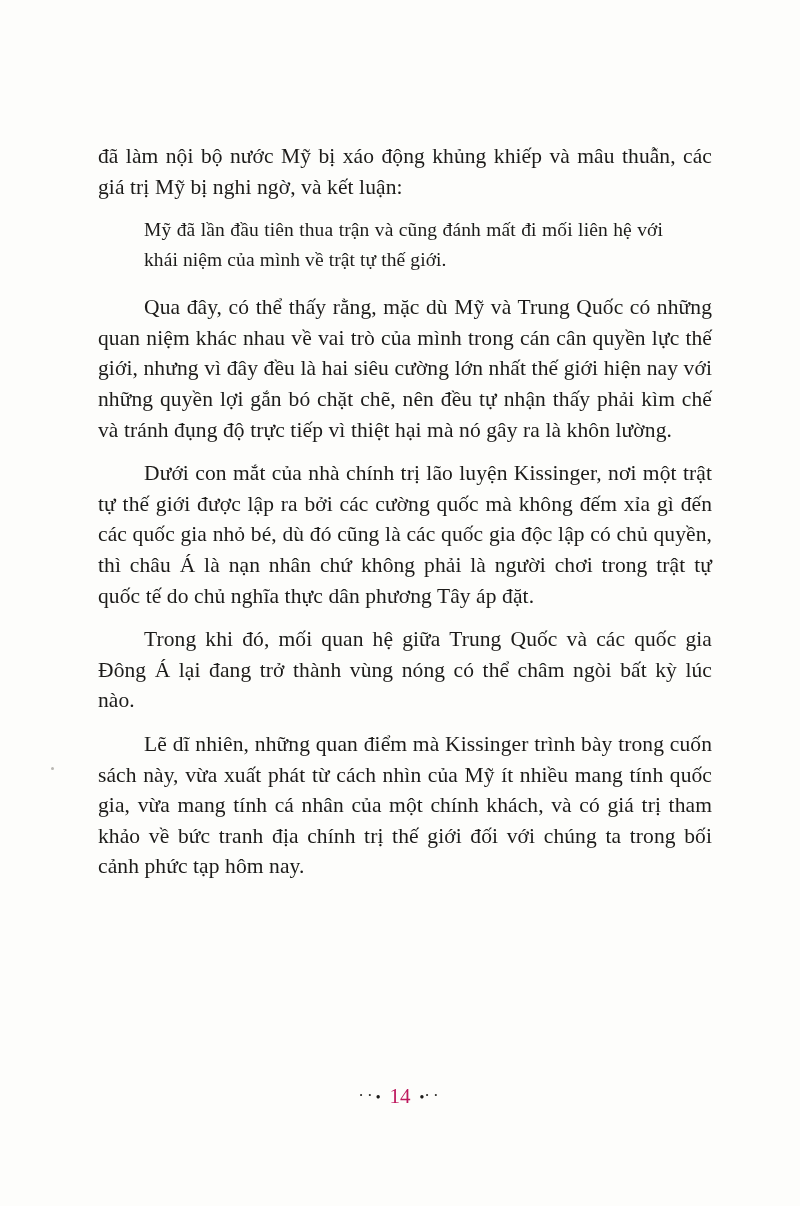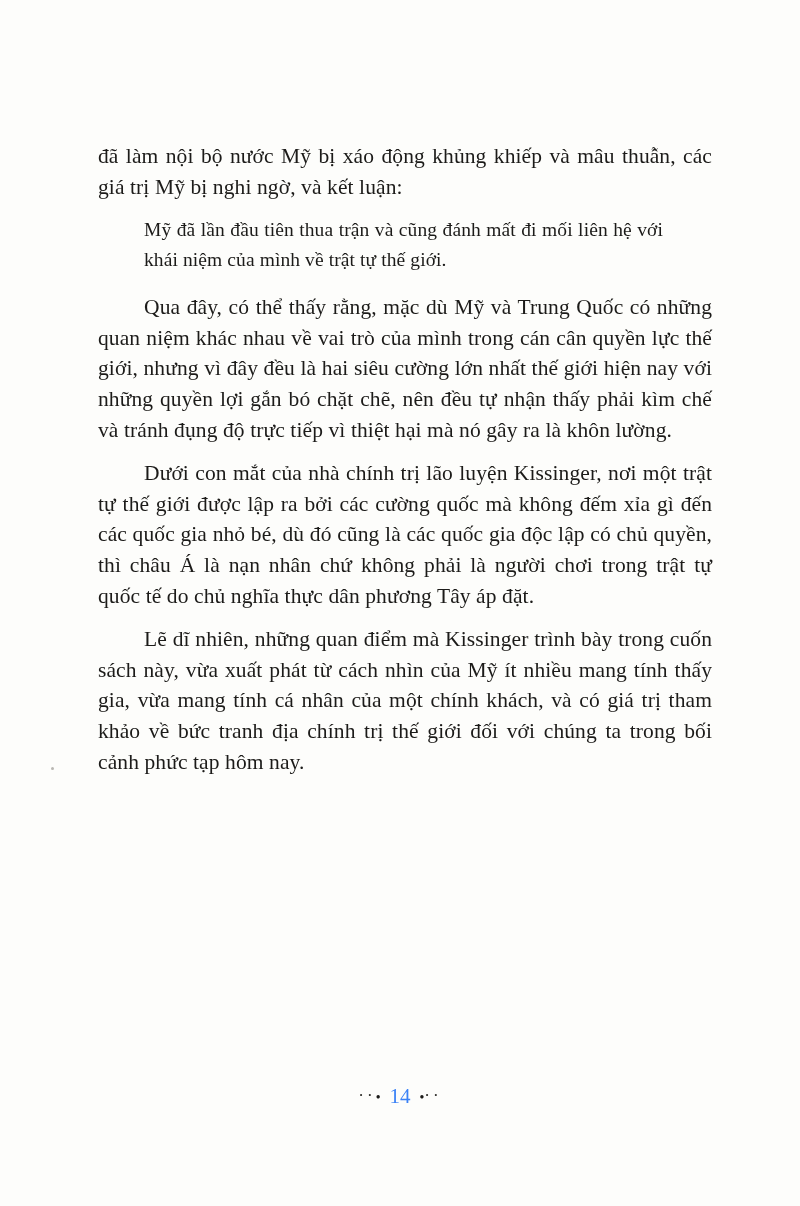--- a/index.html
+++ b/index.html
@@ -47,21 +47,21 @@
   .footer {
     position: absolute;
     left: 0;
     top: 1084px;
     width: 100%;
     text-align: center;
     white-space: nowrap;
   }
   .footer .page-number {
     font-size: 21px;
-    color: #3b82f6;
+    color: #be185d;
     padding: 0 9px;
     margin-top: 7px;
   }
   .footer .small-dots {
     font-size: 17px;
     letter-spacing: 3px;
     color: #2a2925;
     vertical-align: 2px;
   }
   .footer .bullet {
@@ -87,22 +87,23 @@
   <div class="text-block">
 
     <p class="body-para no-indent">đã làm nội bộ nước Mỹ bị xáo động khủng khiếp và mâu thuẫn, các giá trị Mỹ bị nghi ngờ, và kết luận:</p>
 
     <p class="quote-block">Mỹ đã lần đầu tiên thua trận và cũng đánh mất đi mối liên hệ với khái niệm của mình về trật tự thế giới.</p>
 
     <p class="body-para">Qua đây, có thể thấy rằng, mặc dù Mỹ và Trung Quốc có những quan niệm khác nhau về vai trò của mình trong cán cân quyền lực thế giới, nhưng vì đây đều là hai siêu cường lớn nhất thế giới hiện nay với những quyền lợi gắn bó chặt chẽ, nên đều tự nhận thấy phải kìm chế và tránh đụng độ trực tiếp vì thiệt hại mà nó gây ra là khôn lường.</p>
 
     <p class="body-para">Dưới con mắt của nhà chính trị lão luyện Kissinger, nơi một trật tự thế giới được lập ra bởi các cường quốc mà không đếm xỉa gì đến các quốc gia nhỏ bé, dù đó cũng là các quốc gia độc lập có chủ quyền, thì châu Á là nạn nhân chứ không phải là người chơi trong trật tự quốc tế do chủ nghĩa thực dân phương Tây áp đặt.</p>
 
+    <p class="body-para">Trong khi đó, mối quan hệ giữa Trung Quốc và các quốc gia Đông Á lại đang trở thành vùng nóng có thể châm ngòi bất kỳ lúc nào.</p>
 
-    <p class="body-para">Lẽ dĩ nhiên, những quan điểm mà Kissinger trình bày trong cuốn sách này, vừa xuất phát từ cách nhìn của Mỹ ít nhiều mang tính thấy gia, vừa mang tính cá nhân của một chính khách, và có giá trị tham khảo về bức tranh địa chính trị thế giới đối với chúng ta trong bối cảnh phức tạp hôm nay.</p>
+    <p class="body-para">Lẽ dĩ nhiên, những quan điểm mà Kissinger trình bày trong cuốn sách này, vừa xuất phát từ cách nhìn của Mỹ ít nhiều mang tính quốc gia, vừa mang tính cá nhân của một chính khách, và có giá trị tham khảo về bức tranh địa chính trị thế giới đối với chúng ta trong bối cảnh phức tạp hôm nay.</p>
 
   </div>
 
   <div class="scan-artifact"></div>
 
   <div class="footer">
     <span class="small-dots">··</span><span class="bullet">●</span><span class="page-number">14</span><span class="bullet">●</span><span class="small-dots">··</span>
   </div>
 
 </div>

